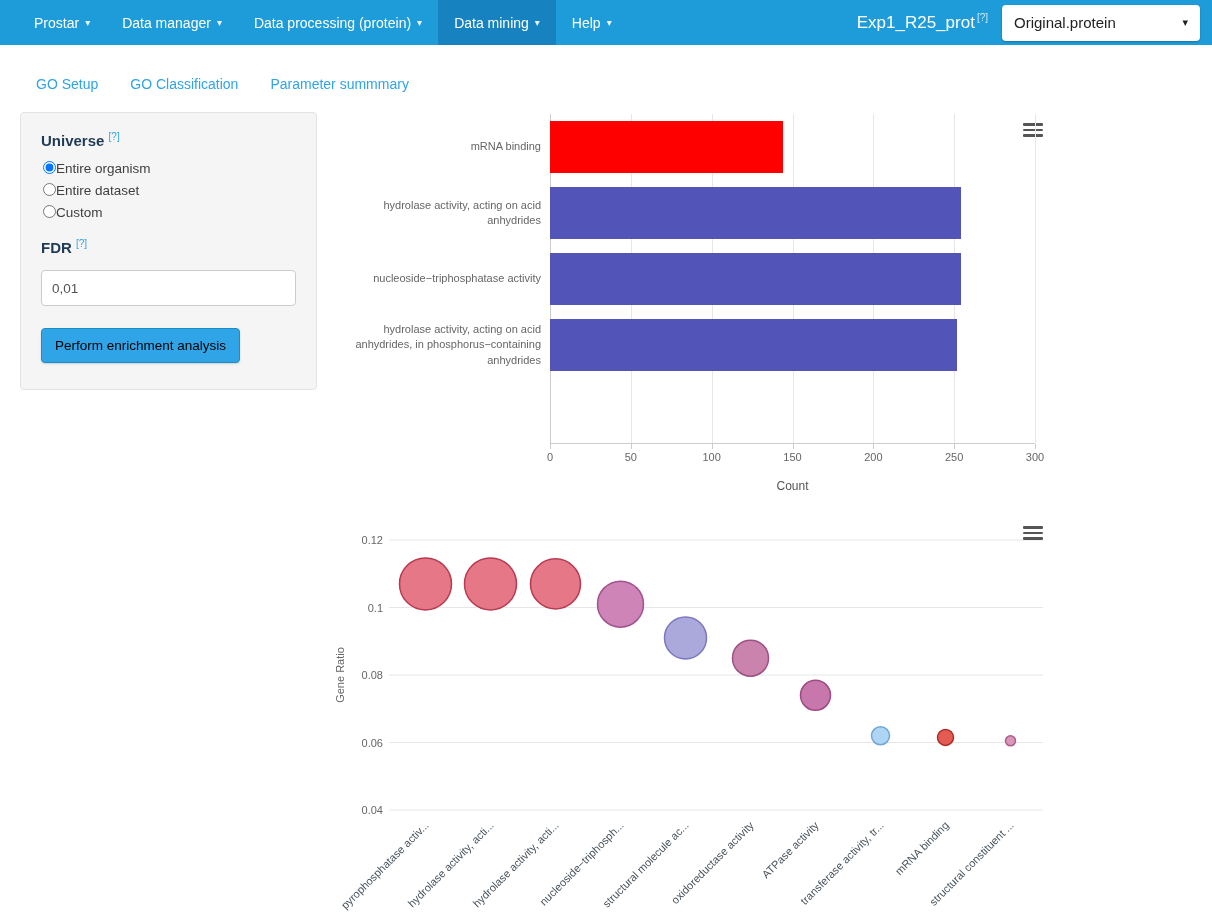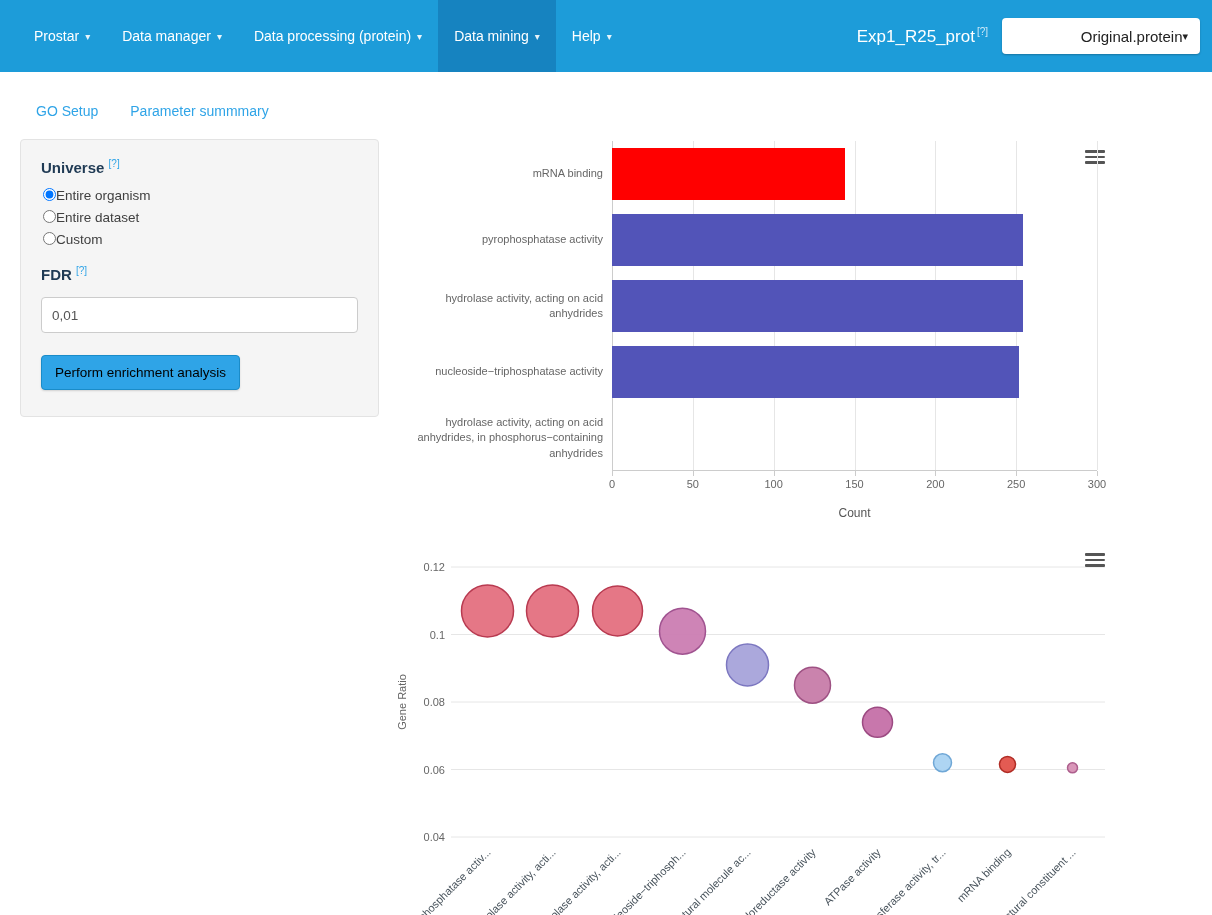--- a/index.html
+++ b/index.html
@@ -5,21 +5,21 @@
   * { box-sizing: border-box; margin: 0; padding: 0; }
   body {
     font-family: "Liberation Sans", sans-serif;
     background: #fff;
     color: #333;
     width: 1212px;
   }
 
   
   .navbar {
-    height: 72px;
+    height: 45px;
     background: #1d9cd9;
     display: flex;
     align-items: stretch;
     justify-content: space-between;
     padding: 0 12px 0 18px;
   }
   .nav-items { display: flex; align-items: stretch; }
   .nav-item {
     color: #fff;
     font-size: 14px;
@@ -36,21 +36,21 @@
   .nav-right { display: flex; align-items: center; gap: 14px; }
   .dataset-name { color: #fff; font-size: 17px; font-weight: 500; }
   .dataset-name sup { color: #cfe9f8; font-size: 10px; margin-left: 2px; cursor: pointer; }
   .dataset-select {
     background: #fff;
     border-radius: 4px;
     width: 198px;
     height: 36px;
     display: flex;
     align-items: center;
-    justify-content: flex-end;
+    justify-content: space-between;
     padding: 0 12px;
     font-size: 15px;
     color: #222;
     cursor: pointer;
     box-shadow: 0 1px 2px rgba(0,0,0,.25);
   }
   .dataset-select .caret-dark { font-size: 11px; color: #222; }
 
   
   .tabs { display: flex; margin: 20px 0 0 20px; }
@@ -66,21 +66,21 @@
     color: #555;
     background: #fff;
     border: 1px solid #ddd;
     border-bottom: 1px solid #fff;
     border-radius: 4px 4px 0 0;
   }
 
   
   .main { display: flex; padding: 10px 20px 20px 20px; align-items: flex-start; }
   .side-panel {
-    width: 359px;
+    width: 297px;
     background: #f5f5f5;
     border: 1px solid #e3e3e3;
     border-radius: 4px;
     padding: 18px 20px 26px 20px;
   }
   .panel-heading { font-size: 15px; font-weight: bold; color: #1f3a54; }
   .panel-heading sup { color: #2fa4e7; font-size: 10px; font-weight: normal; cursor: pointer; }
   .radio-group { margin: 12px 0 18px 2px; }
   .radio-row { display: flex; align-items: flex-start; font-size: 13.5px; color: #404040; margin-bottom: 7px; cursor: pointer; }
   .fdr-input {
@@ -172,20 +172,21 @@
     </div>
     <div class="dataset-select">
       <span>Original.protein</span>
       <span class="caret-dark">▾</span>
     </div>
   </div>
 </header>
 
 <div class="tabs" id="tabs">
     <div class="tab">GO Setup</div>
+    <div class="tab">GO Classification</div>
     <div class="tab">Parameter  summmary</div>
   </div>
 
 <div class="main">
 
   <div class="side-panel">
     <div class="panel-heading">
       <span>Universe</span>
       <sup>[?]</sup>
     </div>
@@ -215,21 +216,20 @@
 
     <div class="chart">
       <div class="hc-burger">
           <i></i>
           <i></i>
           <i></i>
         </div>
       <div class="bar-body">
         <div class="bar-labels" id="bar-labels">
             <div class="bar-label">mRNA binding</div>
-            <div class="bar-label">pyrophosphatase activity</div>
             <div class="bar-label">hydrolase activity, acting on acid anhydrides</div>
             <div class="bar-label">nucleoside−triphosphatase activity</div>
             <div class="bar-label">hydrolase activity, acting on acid anhydrides, in phosphorus−containing anhydrides</div>
           </div>
         <div class="bar-plot" id="bar-plot">
             <div class="gridline-v zero" style="left: 0%;"></div>
             <div class="gridline-v" style="left: 16.6667%;"></div>
             <div class="gridline-v" style="left: 33.3333%;"></div>
             <div class="gridline-v" style="left: 50%;"></div>
             <div class="gridline-v" style="left: 66.6667%;"></div>

